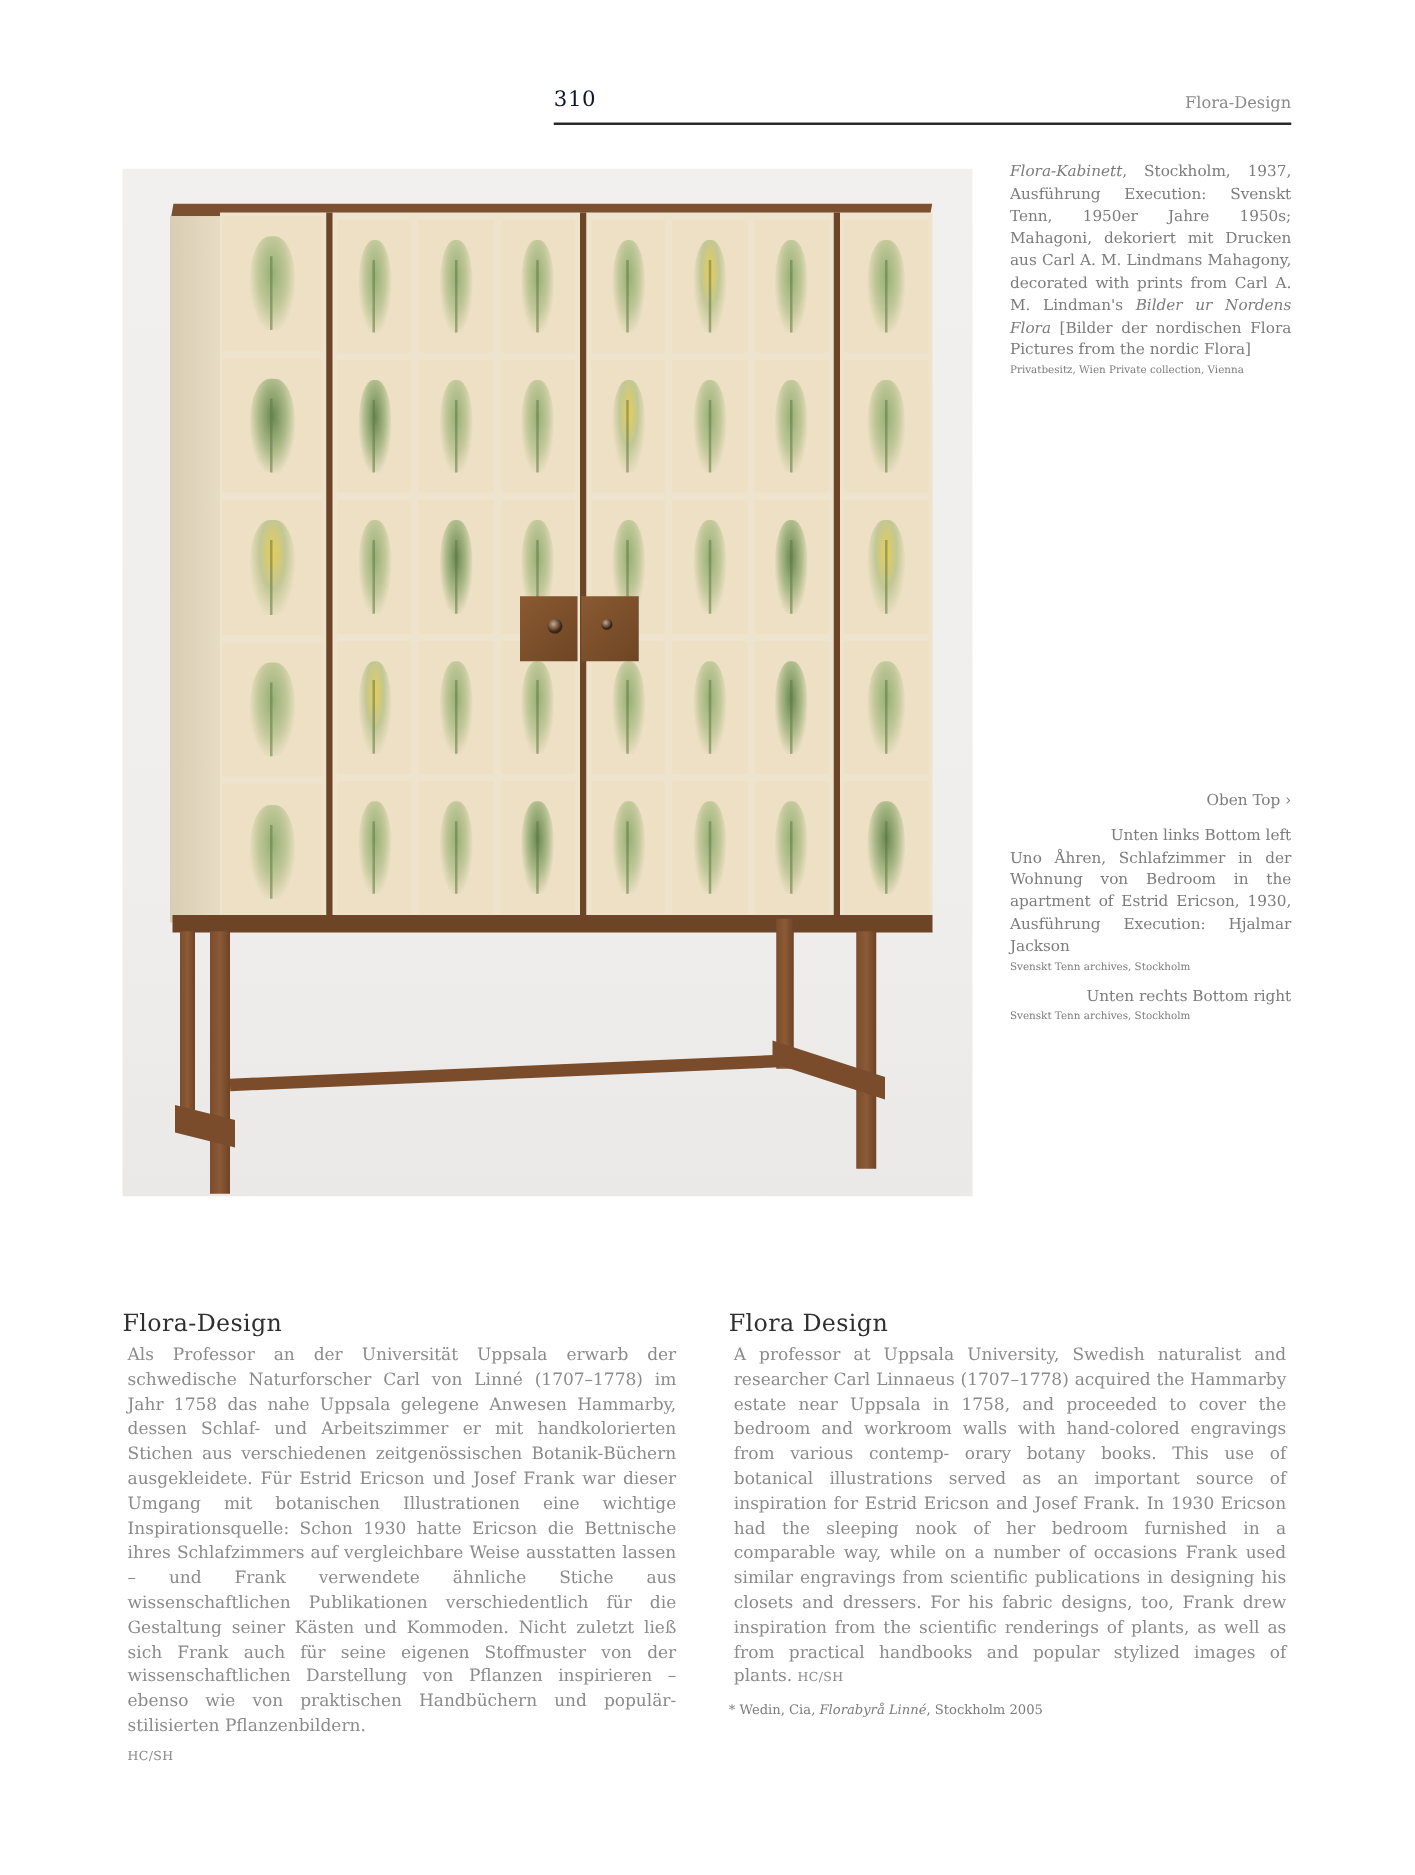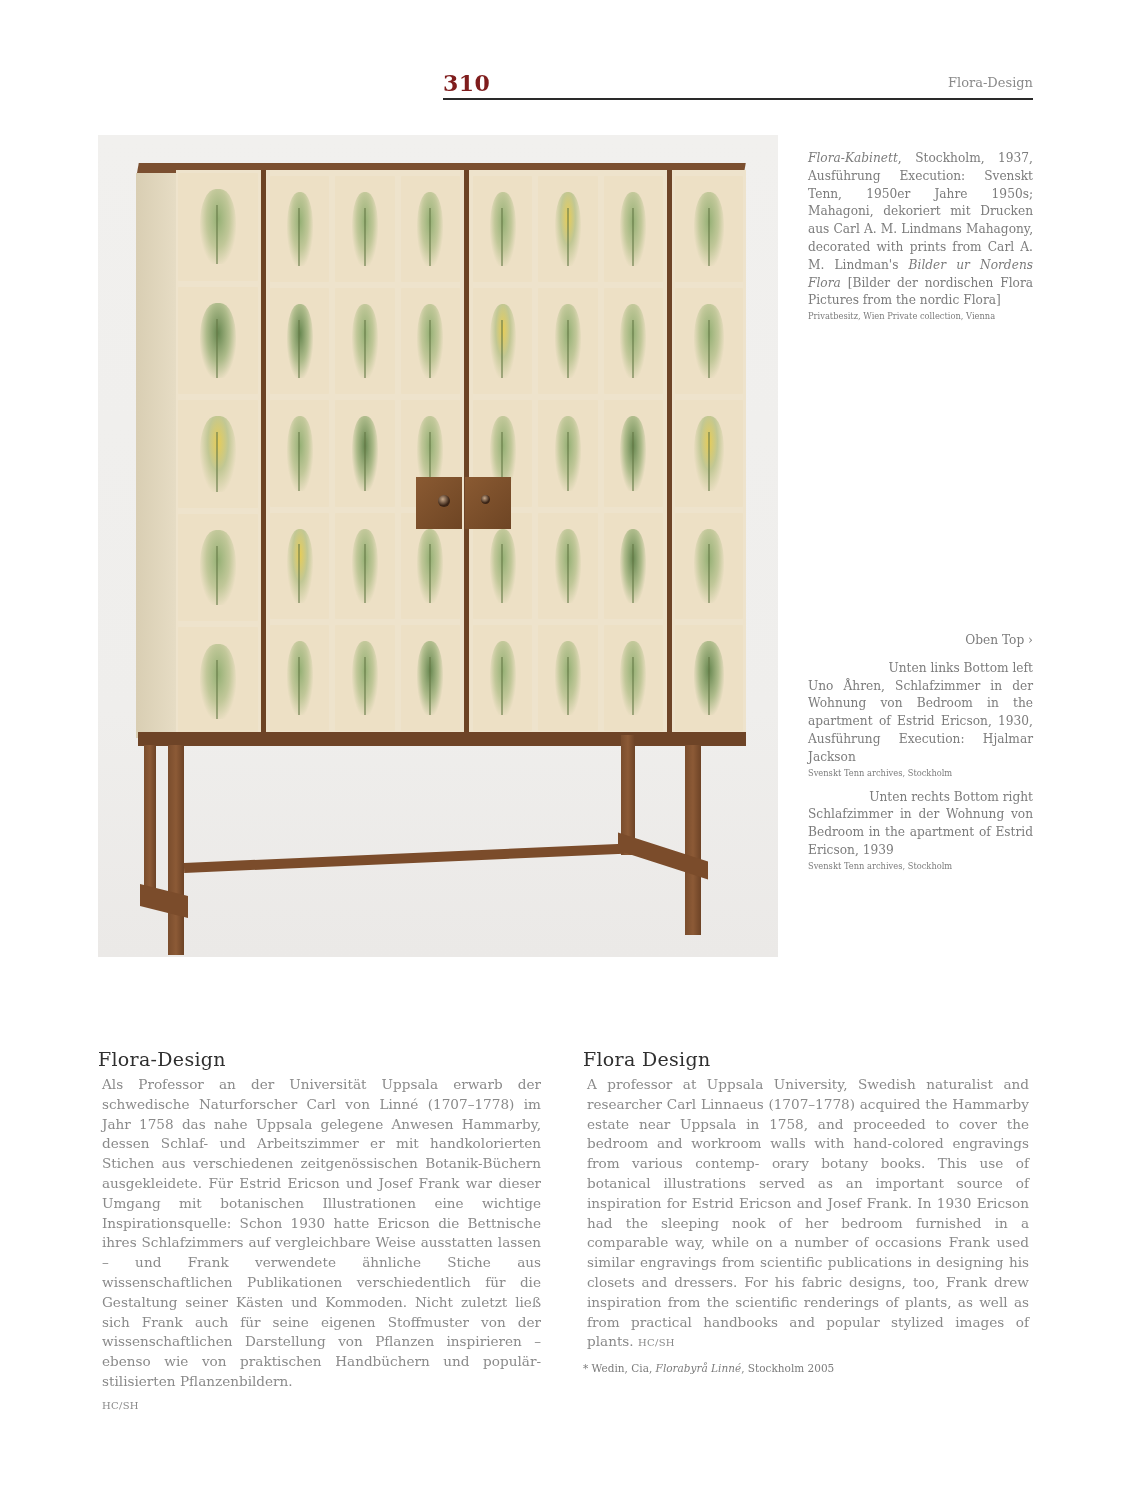--- a/index.html
+++ b/index.html
@@ -1,22 +1,22 @@
 <!DOCTYPE html>
 <html><head>
   <meta charset="utf-8">
   <style>
     html, body { margin: 0; padding: 0; background: #ffffff; }
     body { width: 1132px; height: 1500px; position: relative; overflow: hidden;
            font-family: "DejaVu Serif", "Liberation Serif", serif; color: #7a7a7a; }
 
     .running-head { position: absolute; left: 443px; top: 68px; width: 590px; height: 30px;
                     border-bottom: 2px solid #2a2a2a; }
-    .page-number { position: absolute; left: 0; top: 2px; font-size: 22px; font-weight: bold;
-                   color: #7f1d1d; letter-spacing: 0.5px; }
+    .page-number { position: absolute; left: 0; top: 2px; font-size: 17px; font-weight: normal;
+                   color: #0f172a; letter-spacing: 0.5px; }
     .section-title { position: absolute; right: 0; top: 7px; font-size: 13px; color: #8a8a8a; }
 
     
     .photo { position: absolute; left: 98px; top: 135px; width: 680px; height: 822px;
              background: linear-gradient(180deg, #f1f0ee 0%, #efeeec 70%, #ebe9e7 100%); overflow: hidden; }
     .cab-top { position: absolute; left: 39px; top: 28px; width: 607px; height: 10px;
                background: #7b4f30; transform: skewX(-10deg); transform-origin: left bottom; }
     .cab-side { position: absolute; left: 38px; top: 38px; width: 40px; height: 565px;
                 background: linear-gradient(90deg, #d9ceb3, #e6dcc4); }
     .cab-front { position: absolute; left: 78px; top: 35px; width: 570px; height: 568px;
@@ -136,39 +136,38 @@
 
   <div class="leg" style="left:70px; top:610px; width:16px; height:210px;"></div>
   <div class="leg" style="left:587px; top:610px; width:16px; height:190px;"></div>
   <div class="leg" style="left:523px; top:600px; width:14px; height:120px;"></div>
   <div class="leg" style="left:46px; top:610px; width:12px; height:150px;"></div>
   <div class="rail" style="left:86px; top:728px; width:440px; height:10px; transform:rotate(-2.5deg); transform-origin:left;"></div>
   <div class="rail" style="left:42px; top:755px; width:48px; height:22px; transform:skewY(14deg);"></div>
   <div class="rail" style="left:520px; top:712px; width:90px; height:18px; transform:skewY(18deg);"></div>
 </div>
 
-<div class="captions" style="top:150px;">
+<div class="captions" style="top:129px;">
   <p>
     <em>Flora-Kabinett</em><span>, Stockholm, 1937, Ausführung Execution: Svenskt Tenn, 1950er Jahre 1950s; Mahagoni, dekoriert mit Drucken aus Carl A. M. Lindmans Mahagony, decorated with prints from Carl A. M. Lindman's </span><em>Bilder ur Nordens Flora</em><span> [Bilder der nordischen Flora Pictures from the nordic Flora]</span>
   </p>
   <p class="small">Privatbesitz, Wien Private collection, Vienna</p>
 </div>
 
 <div class="captions" style="top:632px;">
   <div class="cap-block">
     <p class="label">Oben Top ›</p>
   </div>
   <div class="cap-block">
     <p class="label">Unten links Bottom left</p>
     <p>Uno Åhren, Schlafzimmer in der Wohnung von Bedroom in the apartment of Estrid Ericson, 1930, Ausführung Execution: Hjalmar Jackson</p>
     <p class="small">Svenskt Tenn archives, Stockholm</p>
   </div>
   <div class="cap-block">
     <p class="label">Unten rechts Bottom right</p>
-    <p>Schlafzimmer in der Wohnung von Bedroom in the apartment of Estrid Ericson, 1939</p>
     <p class="small">Svenskt Tenn archives, Stockholm</p>
   </div>
 </div>
 
 <div class="col col-left">
   <h2>Flora-Design</h2>
   <p><span>Als Professor an der Universität Uppsala erwarb der schwedische Naturforscher Carl von Linné (1707–1778) im Jahr 1758 das nahe Uppsala gelegene Anwesen Hammarby, dessen Schlaf- und Arbeitszimmer er mit handkolorierten Stichen aus verschiedenen zeitgenössischen Botanik-Büchern ausgekleidete. Für Estrid Ericson und Josef Frank war dieser Umgang mit botanischen Illustrationen eine wichtige Inspirationsquelle: Schon 1930 hatte Ericson die Bettnische ihres Schlafzimmers auf vergleichbare Weise ausstatten lassen – und Frank verwendete ähnliche Stiche aus wissenschaftlichen Publikationen verschiedentlich für die Gestaltung seiner Kästen und Kommoden. Nicht zuletzt ließ sich Frank auch für seine eigenen Stoffmuster von der wissenschaftlichen Darstellung von Pflanzen inspirieren – ebenso wie von praktischen Handbüchern und populär-stilisierten Pflanzenbildern.</span></p>
   <p class="sig">HC/SH</p>
 </div>
 

